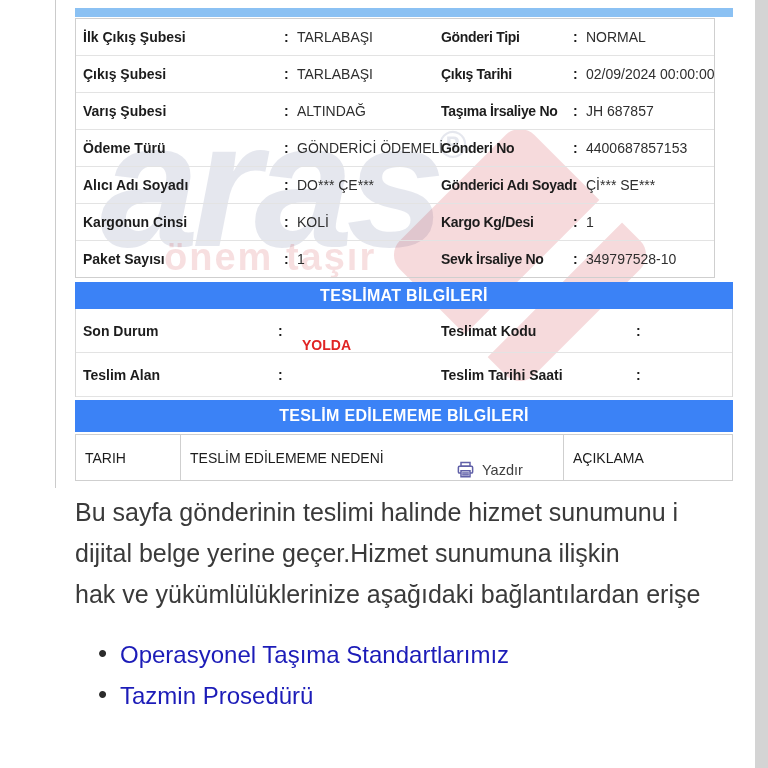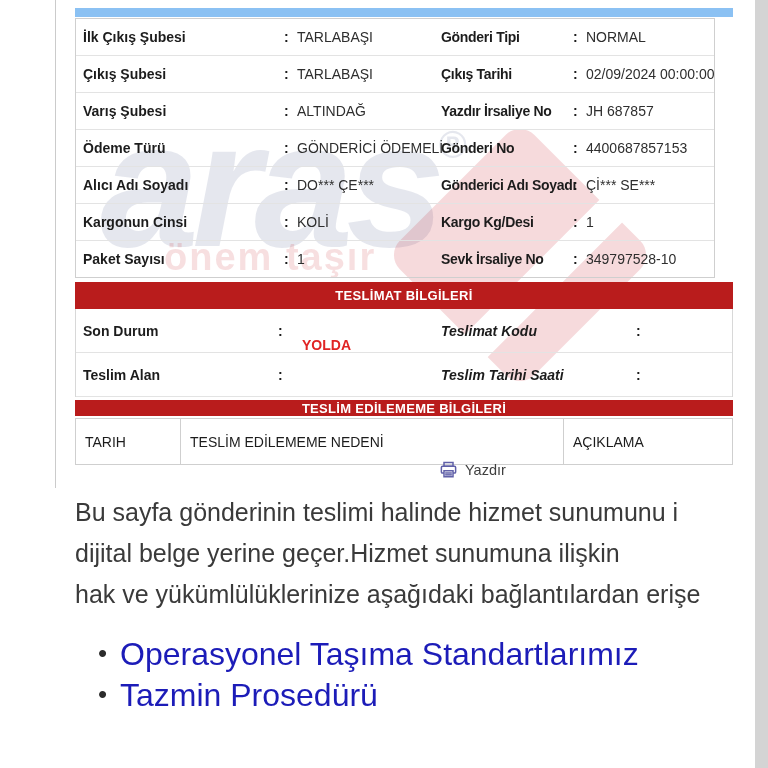--- a/index.html
+++ b/index.html
@@ -19,22 +19,22 @@
   .wm-diamond{left:425px;top:160px;width:190px;height:190px;background:rgba(203,38,48,0.17);
               border-radius:20px;transform:rotate(45deg);}
   .wm-slash{left:556px;top:100px;width:32px;height:300px;background:#ffffff;transform:rotate(45deg);}
   .wm-slogan{left:164px;top:236px;font-size:38px;font-weight:bold;
              letter-spacing:2px;color:rgba(203,38,48,0.15);}
 
   
   .content{position:absolute;left:75px;top:8px;width:658px;z-index:2;}
   .top-strip{height:9px;background:#8bc1f3;}
 
-  .section-bar{height:27px;background:#b91c1c;display:flex;align-items:center;justify-content:center;
-               color:#ffffff;font-weight:bold;font-size:13px;letter-spacing:.3px;}
+  .section-bar{height:27px;background:#3b82f6;display:flex;align-items:center;justify-content:center;
+               color:#ffffff;font-weight:bold;font-size:16px;letter-spacing:.3px;}
 
   
   .info-table{margin-top:1px;width:638px;border:1px solid #cfcfcf;background:transparent;}
   .irow{display:flex;align-items:center;height:36px;border-bottom:1px solid #e3e3e3;
         padding-left:7px;font-size:14px;white-space:nowrap;}
   .irow:last-child{border-bottom:none;}
   .lbl{font-weight:bold;color:#1c1c1c;flex:none;overflow:visible;}
   .lbl.l{width:201px;}
   .lbl.r{width:132px;letter-spacing:-0.3px;}
   .coln{width:13px;flex:none;font-weight:bold;color:#1c1c1c;}
@@ -42,48 +42,48 @@
   .val.lv{width:144px;}
   .val.rv{flex:1;}
 
   
   .dlv-bar{margin-top:4px;}
   .dlv-rows{border-left:1px solid #d8d8d8;border-right:1px solid #d8d8d8;}
   .drow{display:flex;align-items:center;height:43px;border-bottom:1px solid #e3e3e3;
         padding-left:7px;font-size:14px;white-space:nowrap;}
   .drow .lbl.l{width:195px;}
   .drow .val.lv{width:150px;padding-left:11px;box-sizing:border-box;}
-  .drow .lbl.r{width:195px;letter-spacing:0;font-style:italic;}
+  .drow .lbl.r{width:195px;letter-spacing:0;}
   .value-red{color:#e02424;font-weight:bold;margin-top:28px;}
 
   
-  .und-bar{margin-top:3px;height:16px;}
+  .und-bar{margin-top:3px;height:32px;}
   .und-table{margin-top:2px;width:656px;border:1px solid #cfcfcf;display:flex;height:45px;}
   .und-cell{display:flex;align-items:center;font-weight:normal;font-size:14px;color:#1c1c1c;
             padding-left:9px;box-sizing:border-box;border-right:1px solid #cfcfcf;}
   .und-cell.c1{width:105px;}
   .und-cell.c2{width:383px;}
   .und-cell.c3{width:168px;border-right:none;}
 
   
-  .print-row{position:absolute;left:439px;top:461px;display:flex;align-items:center;gap:7px;
+  .print-row{position:absolute;left:456px;top:461px;display:flex;align-items:center;gap:7px;
              cursor:pointer;z-index:2;}
   .print-row .plabel{font-size:14.5px;color:#3f3f3f;}
   .printer-svg{display:block;}
 
   
   .notice{position:absolute;left:75px;top:492px;width:684px;z-index:1;
           font-size:25px;color:#3a3a3a;line-height:41px;}
   .notice div{white-space:nowrap;overflow:hidden;}
 
   
   .links{position:absolute;left:98px;top:634px;z-index:2;list-style:none;margin:0;padding:0;}
   .links li{position:relative;padding-left:22px;height:41px;display:flex;align-items:center;}
   .links li::before{content:"\2022";position:absolute;left:0;top:4px;color:#2b2b2b;font-size:26px;}
-  .links a{color:#1c1cb8;text-decoration:none;font-size:32px;cursor:pointer;}
+  .links a{color:#1c1cb8;text-decoration:none;font-size:24px;cursor:pointer;}
 </style>
 </head>
 <body>
 
 <div class="page">
 
   <div class="wm wm-aras"><span>aras</span><sup>®</sup></div>
   <div class="wm wm-diamond"></div>
   <div class="wm wm-slash"></div>
   <div class="wm wm-slogan">önem taşır</div>
@@ -107,21 +107,21 @@
           <span class="coln">:</span>
           <span class="val lv">TARLABAŞI</span>
         <span class="lbl r">Çıkış Tarihi</span>
           <span class="coln">:</span>
           <span class="val rv">02/09/2024 00:00:00</span>
       </div>
       <div class="irow">
         <span class="lbl l">Varış Şubesi</span>
           <span class="coln">:</span>
           <span class="val lv">ALTINDAĞ</span>
-        <span class="lbl r">Yazdır İrsaliye No</span>
+        <span class="lbl r">Taşıma İrsaliye No</span>
           <span class="coln">:</span>
           <span class="val rv">JH 687857</span>
       </div>
       <div class="irow">
         <span class="lbl l">Ödeme Türü</span>
           <span class="coln">:</span>
           <span class="val lv">GÖNDERİCİ ÖDEMELİ</span>
         <span class="lbl r">Gönderi No</span>
           <span class="coln">:</span>
           <span class="val rv">4400687857153</span>

